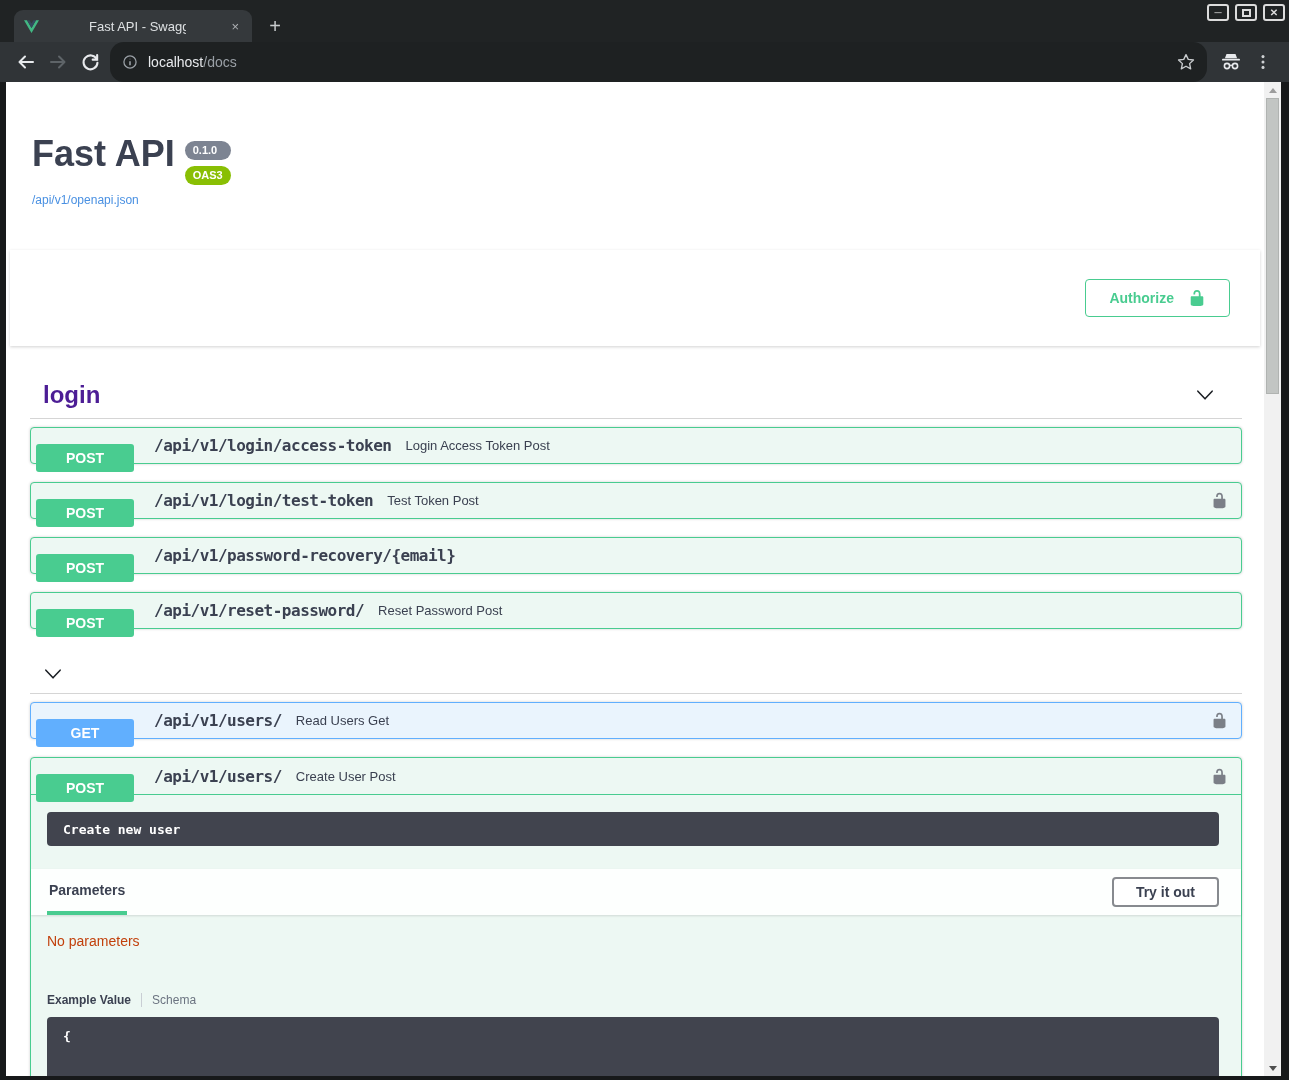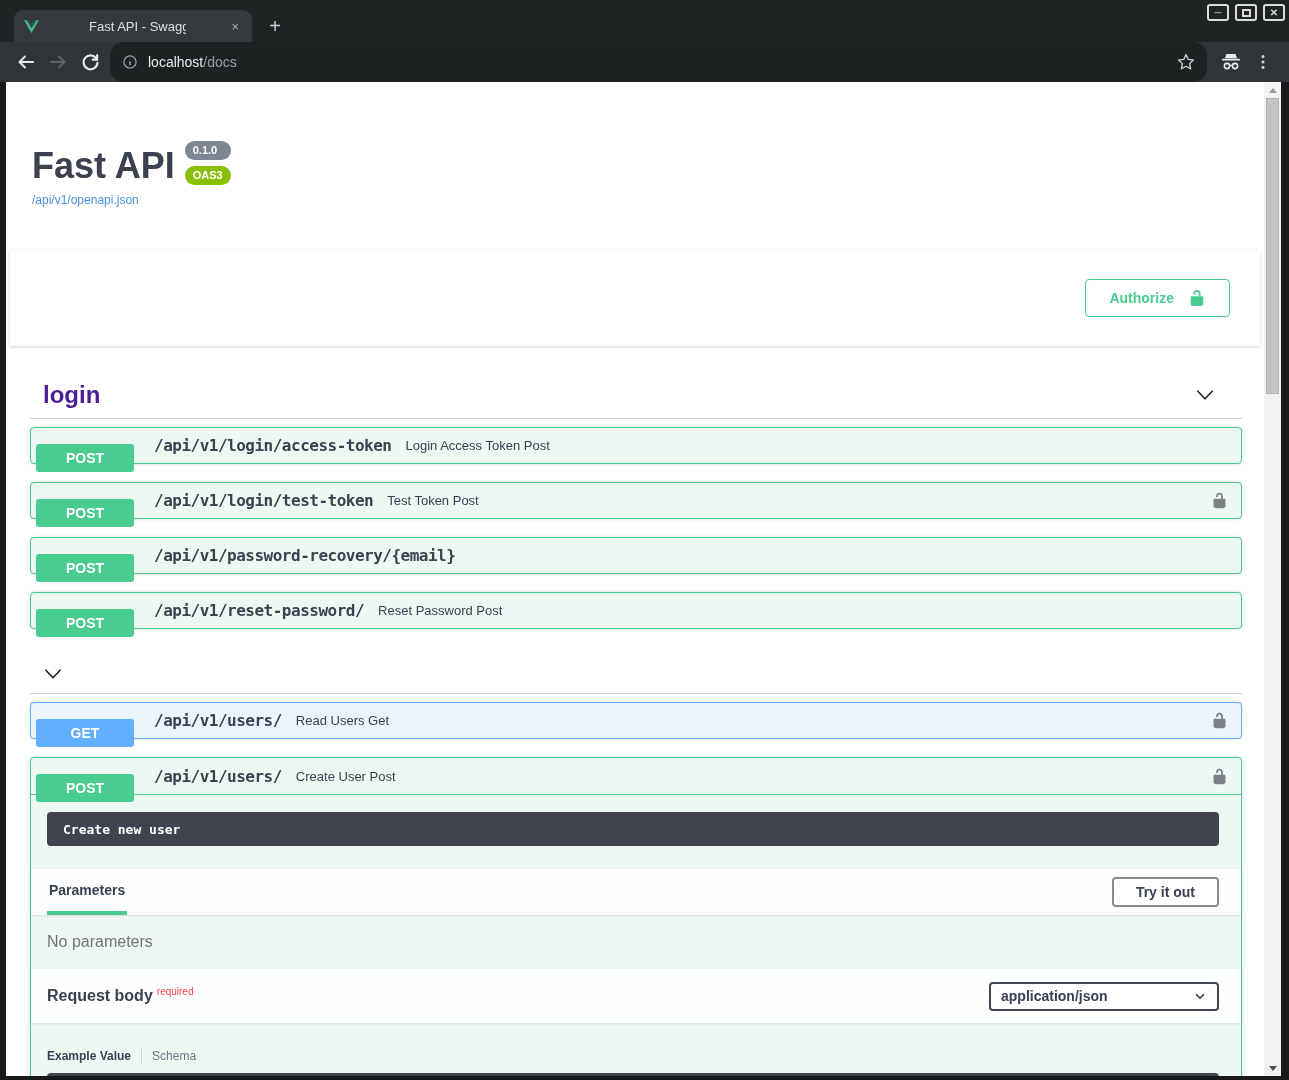--- a/index.html
+++ b/index.html
@@ -41,21 +41,21 @@
 
   .scrollbar { position:absolute; top:0; right:0; bottom:0; width:17px; background:#f1f1f1; }
   .sb-up, .sb-down { position:absolute; left:0; right:0; height:16px; display:flex; align-items:center; justify-content:center; }
   .sb-up { top:0; } .sb-down { bottom:0; }
   .sb-tri-up { width:0; height:0; border-left:4px solid transparent; border-right:4px solid transparent; border-bottom:5px solid #9c9c9c; }
   .sb-tri-down { width:0; height:0; border-left:4px solid transparent; border-right:4px solid transparent; border-top:5px solid #4e4e4e; }
   .sb-thumb { position:absolute; top:16px; left:2px; right:2px; height:296px; background:#c2c5c3; border:1px solid #b0b3b1; }
 
   
   .info { padding:52px 0 0 26px; }
-  .title-row { display:flex; align-items:flex-end; }
+  .title-row { display:flex; align-items:flex-start; }
   .api-title { font-size:36px; font-weight:700; color:#3b4151; margin:0; line-height:1.1; }
   .badges { display:flex; gap:6px; margin:7px 0 0 10px;flex-direction:column; }
   .badge { font-size:11px; font-weight:700; color:#fff; padding:3px 8px; border-radius:10px; line-height:1.2; }
   .spec-link { display:inline-block; margin-top:8px; font-size:12px; text-decoration:none; }
 
   
   .scheme { margin:42px 4px 0 4px; background:#fff; box-shadow:0 1px 3px rgba(0,0,0,.18);
     padding:29px 30px; display:flex; justify-content:flex-end; }
   .authorize-btn { display:flex; align-items:center; gap:14px; border:1px solid #49cc90; border-radius:4px;
     background:#fff; color:#49cc90; font-weight:700; font-size:14px; padding:9px 23px; line-height:1; cursor:pointer;
@@ -89,21 +89,21 @@
   .op-desc { margin:17px 22px 0 16px; background:#41444e; border-radius:4px; padding:8px 16px; }
   .op-desc code { font-family:"DejaVu Sans Mono", monospace; font-size:13px; font-weight:700; color:#fff; }
 
   .sec-header { margin-top:23px; background:rgba(255,255,255,.88); box-shadow:0 1px 2px rgba(0,0,0,.12);
     display:flex; align-items:center; height:46px; padding:0 22px 0 16px; }
   .tab-param { height:100%; display:flex; align-items:center; border-bottom:4px solid #49cc90;
     font-weight:700; font-size:14px; color:#3b4151; padding:0 2px; }
   .try-btn { margin-left:auto; border:2px solid #878a8f; border-radius:4px; background:#fff;
     color:#3b4151; font-weight:700; font-size:14px; padding:6px 22px; line-height:1;
     font-family:"Liberation Sans", sans-serif; cursor:pointer; }
-  .no-params { padding:18px 16px; font-size:16px; color:#737373; }
+  .no-params { padding:18px 16px; font-size:14px; color:#c2410c; }
 
   .req-header { background:rgba(255,255,255,.88); box-shadow:0 1px 2px rgba(0,0,0,.12);
     display:flex; align-items:center; height:54px; padding:0 22px 0 16px; }
   .req-title { font-size:16px; font-weight:700; color:#3b4151; }
   .req-required { font-size:10px; position:relative; top:-5px; margin-left:4px; }
   .media-select { margin-left:auto; width:230px; height:29px; border:2px solid #41444e; border-radius:4px;
     background:#fff; display:flex; align-items:center; padding:0 10px; font-size:14px; font-weight:700;
     color:#3b4151; cursor:pointer; }
   .media-select svg { margin-left:auto; }
 
@@ -286,30 +286,20 @@
           <code>Create new user</code>
         </div>
 
         <div class="sec-header">
           <span class="tab-param">Parameters</span>
           <button class="try-btn">Try it out</button>
         </div>
 
         <div class="no-params">No parameters</div>
 
-        <div class="req-header">
-          <span class="req-title">Request body</span>
-          <span class="req-required" style="color:#f93e3e">required</span>
-          <div class="media-select">
-            <span>application/json</span>
-            <svg width="14" height="14" viewBox="0 0 20 20" fill="none" stroke="#3b4151" stroke-width="2.2" stroke-linecap="round" stroke-linejoin="round">
-                <polyline points="5,8 10,13 15,8"></polyline>
-              </svg>
-          </div>
-        </div>
 
         <div class="model-example">
           <div class="example-tabs">
             <span class="tab-example">Example Value</span>
             <span class="tab-sep"></span>
             <span class="tab-schema">Schema</span>
           </div>
           <div class="code-block">
             <code>{</code>
           </div>

